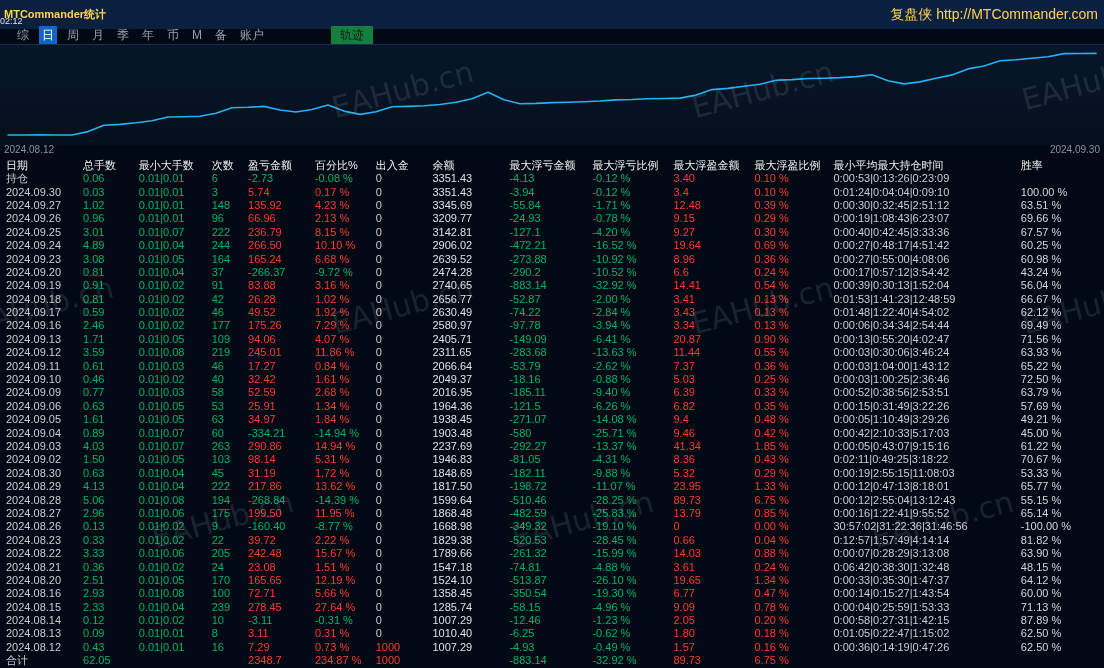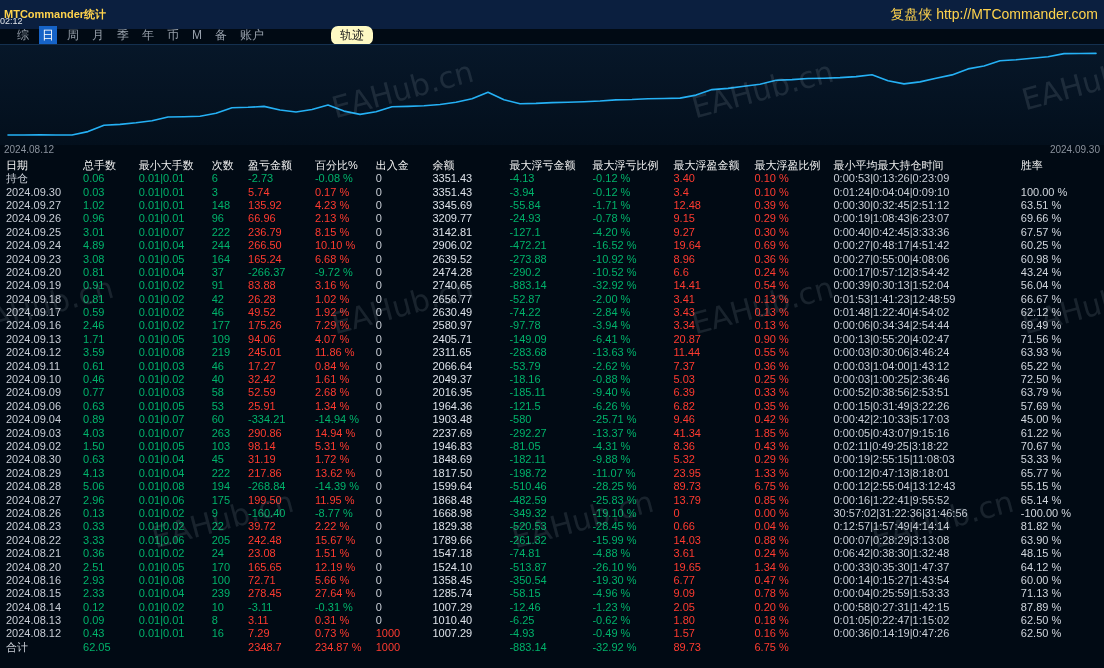--- a/index.html
+++ b/index.html
@@ -9,22 +9,22 @@
   .topbar{position:absolute;left:0;top:0;width:1104px;height:29px;background:#0b1f3f;
           display:flex;justify-content:space-between;align-items:center;padding:0;box-sizing:border-box;}
   .app-title{color:#ffd34d;font-size:11px;font-weight:bold;padding-left:4px;}
   .site-link{color:#ffd34d;font-size:14px;padding-right:6px;cursor:pointer;}
   .clock{position:absolute;left:0;top:16px;color:#dfe3e8;font-size:9px;}
   
   .menubar{position:absolute;left:0;top:26px;width:1104px;height:18px;display:flex;align-items:center;}
   .tabs{display:flex;align-items:center;gap:7px;padding-left:14px;}
   .tab{color:#98a1ac;font-size:12px;padding:1px 3px;cursor:pointer;}
   .tab.active{background:#1663c7;color:#ffffff;}
-  .track-btn{margin-left:64px;background:#fef9c3;color:#1a1a1a;font-size:12px;
-             padding:1px 9px;cursor:pointer;border-radius:7px;}
+  .track-btn{margin-left:64px;background:#15803d;color:#1a1a1a;font-size:12px;
+             padding:1px 9px;cursor:pointer;border-radius:1px;}
   
   .chart-wrap{position:absolute;left:0;top:44px;width:1104px;height:100px;
               background:linear-gradient(#071729,#030f1c);border-top:1px solid #14304f;}
   .chart-wrap svg{display:block;}
   .axis-labels{position:absolute;left:0;top:144px;width:1104px;height:14px;display:flex;
                justify-content:space-between;color:#8a929d;font-size:10px;padding:0 4px;box-sizing:border-box;}
   
   .tbl-wrap{position:absolute;left:0;top:158px;width:1104px;}
   table{border-collapse:collapse;table-layout:fixed;width:1104px;font-size:11px;}
   th,td{padding:0 2px;height:13.4px;line-height:13px;white-space:nowrap;overflow:hidden;
@@ -393,20 +393,36 @@
             <td class="d">0</td>
             <td class="b">1964.36</td>
             <td class="g">-121.5</td>
             <td class="g">-6.26 %</td>
             <td class="r">6.82</td>
             <td class="r">0.35 %</td>
             <td class="d">0:00:15|0:31:49|3:22:26</td>
             <td class="w">57.69 %</td>
           </tr>
           <tr>
+            <td class="d">2024.09.05</td>
+            <td class="g">1.61</td>
+            <td class="g">0.01|0.05</td>
+            <td class="g">63</td>
+            <td class="r">34.97</td>
+            <td class="r">1.84 %</td>
+            <td class="d">0</td>
+            <td class="b">1938.45</td>
+            <td class="g">-271.07</td>
+            <td class="g">-14.08 %</td>
+            <td class="r">9.4</td>
+            <td class="r">0.48 %</td>
+            <td class="d">0:00:05|1:10:49|3:29:26</td>
+            <td class="w">49.21 %</td>
+          </tr>
+          <tr>
             <td class="d">2024.09.04</td>
             <td class="g">0.89</td>
             <td class="g">0.01|0.07</td>
             <td class="g">60</td>
             <td class="g">-334.21</td>
             <td class="g">-14.94 %</td>
             <td class="d">0</td>
             <td class="b">1903.48</td>
             <td class="g">-580</td>
             <td class="g">-25.71 %</td>

